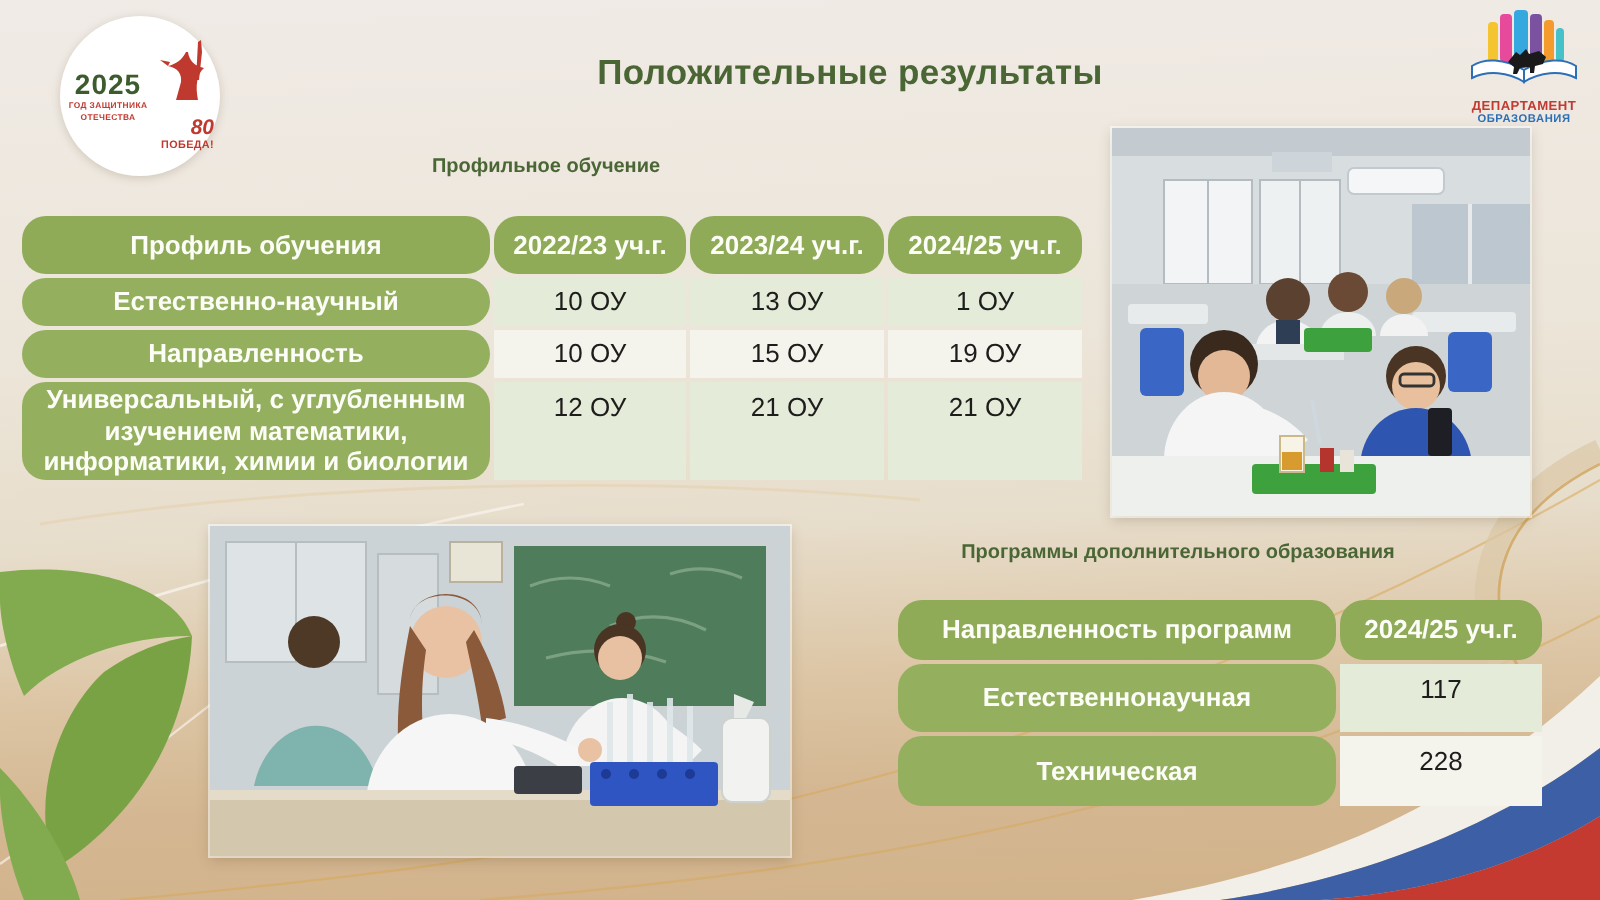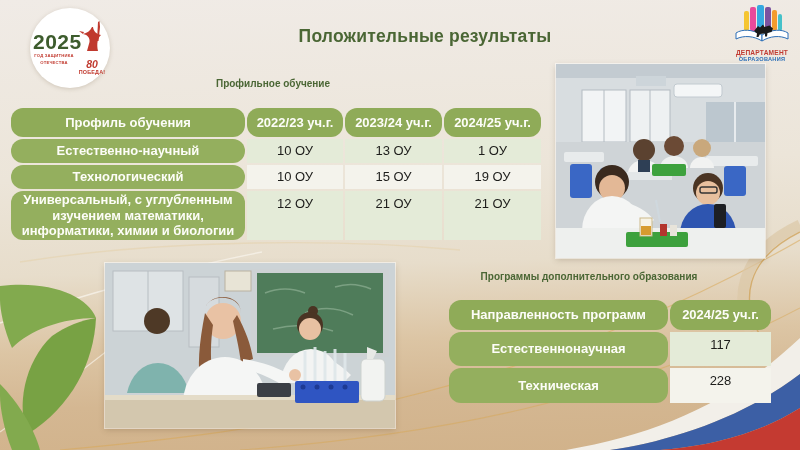--- a/index.html
+++ b/index.html
@@ -47,23 +47,23 @@
   .photo2{left:105px;top:263px;width:290px;height:165px;}
 
   
   .badge{
     position:absolute;z-index:4;left:30px;top:8px;width:80px;height:80px;border-radius:50%;
     background:#ffffff;box-shadow:0 1px 4px rgba(120,100,70,.25);
     display:flex;align-items:center;justify-content:center;
   }
   .badge-inner{display:flex;align-items:center;gap:2px;}
   .badge-left{text-align:center;width:42px;}
-  .badge-year{font-size:21px;font-weight:bold;color:#3d5c2d;letter-spacing:.5px;line-height:1;}
+  .badge-year{font-size:14px;font-weight:bold;color:#3d5c2d;letter-spacing:.5px;line-height:1;}
   .badge-sub{font-size:4.2px;font-weight:bold;color:#c23a2f;line-height:1.25;margin-top:1px;letter-spacing:.2px;}
-  .badge-right{width:30px;text-align:center;position:relative;}
+  .badge-right{width:30px;text-align:right;position:relative;}
   .badge-80{font-size:10.5px;font-weight:bold;color:#c0392e;line-height:1;font-style:italic;}
   .badge-victory{font-size:5.4px;font-weight:bold;color:#c0392e;letter-spacing:.2px;}
 
   
   .dept{position:absolute;z-index:4;left:732px;top:5px;width:60px;height:62px;text-align:center;}
   .dept-line1{font-size:6.6px;font-weight:bold;color:#c13b32;letter-spacing:.2px;line-height:1.1;}
   .dept-line2{font-size:5.6px;font-weight:bold;color:#2c6fb7;letter-spacing:.3px;line-height:1.1;}
 </style>
 </head>
 <body>
@@ -134,21 +134,21 @@
     <div class="cell green hdr">Профиль обучения</div>
     <div class="cell green hdr">2022/23 уч.г.</div>
     <div class="cell green hdr">2023/24 уч.г.</div>
     <div class="cell green hdr">2024/25 уч.г.</div>
 
     <div class="cell green">Естественно-научный</div>
     <div class="cell lt">10 ОУ</div>
     <div class="cell lt">13 ОУ</div>
     <div class="cell lt">1 ОУ</div>
 
-    <div class="cell green">Технологический</div>
+    <div class="cell green">Направленность</div>
     <div class="cell wt">10 ОУ</div>
     <div class="cell wt">15 ОУ</div>
     <div class="cell wt">19 ОУ</div>
 
     <div class="cell green wraplabel">Универсальный, с углубленным изучением математики, информатики, химии и биологии</div>
     <div class="cell lt top">12 ОУ</div>
     <div class="cell lt top">21 ОУ</div>
     <div class="cell lt top">21 ОУ</div>
   </div>
 

